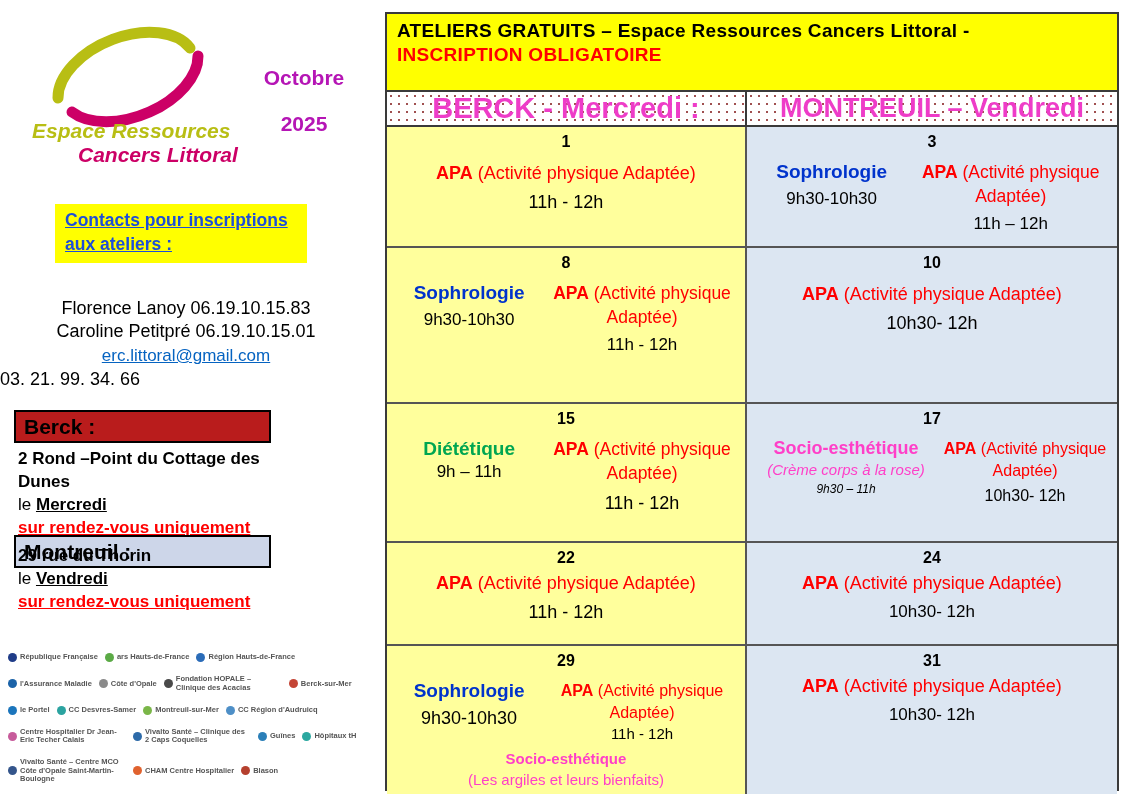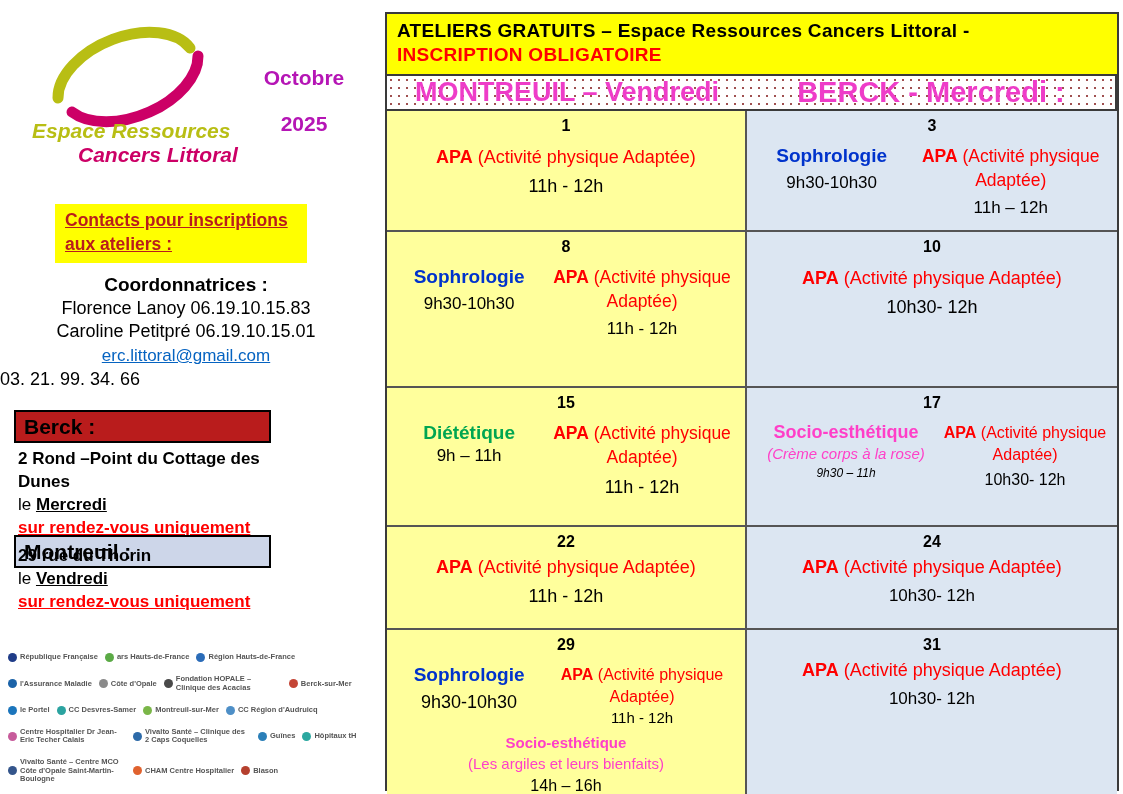--- a/index.html
+++ b/index.html
@@ -6,21 +6,21 @@
   html,body { width:1123px; height:794px; background:#fff; font-family:"Liberation Sans","DejaVu Sans",sans-serif; }
   .page { position:relative; width:1123px; height:794px; overflow:hidden; background:#fff; }
 
   
   .sidebar { position:absolute; left:0; top:0; width:383px; height:794px; }
   .logo-svg { position:absolute; left:20px; top:16px; }
   .month-block { position:absolute; left:238px; top:66px; width:132px; text-align:center; color:#B515B5; font-weight:bold; font-size:21px; }
   .month-block .yr { margin-top:22px; }
 
   .contacts-box { position:absolute; left:55px; top:204px; width:252px; background:#FFFF00; padding:5px 10px 7px; }
-  .contacts-box div { color:#b91c1c; font-weight:bold; font-size:17.5px; text-decoration:underline; line-height:1.35; }
+  .contacts-box div { color:#1d4ed8; font-weight:bold; font-size:17.5px; text-decoration:underline; line-height:1.35; }
 
   .coord-head { position:absolute; left:0; top:274px; width:372px; text-align:center; font-weight:bold; font-size:19px; color:#000; }
   .coord-line1 { position:absolute; left:0; top:298px; width:372px; text-align:center; font-size:18px; color:#000; }
   .coord-line2 { position:absolute; left:0; top:321px; width:372px; text-align:center; font-size:18px; color:#000; }
   .coord-mail  { position:absolute; left:0; top:346px; width:372px; text-align:center; font-size:17px; }
   .coord-mail a { color:#0563C1; text-decoration:underline; cursor:pointer; }
   .coord-phone { position:absolute; left:0; top:369px; width:372px; text-align:left; font-size:18px; color:#000; }
 
   .loc-box { position:absolute; left:14px; width:257px; height:33px; border:2px solid #000; font-weight:bold; font-size:21px; color:#000; padding:3px 0 0 8px; }
   .loc-box.berck { top:410px; background:#b91c1c; }
@@ -32,21 +32,21 @@
   .loc-lines .day { text-decoration:underline; }
   .loc-lines .rdv { color:#FF0000; text-decoration:underline; }
 
   .logos-wrap { position:absolute; left:8px; top:648px; width:372px; height:140px; display:flex; flex-wrap:wrap; gap:4px 7px; align-content:space-around; align-items:center; }
   .logo-chip { display:inline-flex; align-items:center; gap:3px; max-width:118px; }
   .logo-chip .dot { width:9px; height:9px; border-radius:50%; flex:0 0 auto; }
   .logo-chip .lbl { font-size:7.5px; font-weight:bold; color:#555; line-height:1.1; }
 
   
   .tbl { position:absolute; left:385px; top:12px; right:4px; bottom:3px; border:2px solid #3a3a3a; display:flex; flex-direction:column; background:#fff; }
-  .tbl-title { background:#FFFF00; border-bottom:2px solid #3a3a3a; padding:6px 10px 8px; }
+  .tbl-title { background:#FFFF00; border-bottom:2px solid #3a3a3a; padding:6px 10px 24px; }
   .tbl-title .t1 { font-weight:bold; font-size:19px; color:#000; letter-spacing:.3px; }
   .tbl-title .t2 { font-weight:bold; font-size:19px; color:#FF0000; margin-top:2px; letter-spacing:.3px; }
 
   .colheads { display:grid; grid-template-columns:49.3% 50.7%; border-bottom:2px solid #3a3a3a; height:46px;
     background-color:#fff;
     background-image:radial-gradient(#a05050 1px, transparent 1.4px);
     background-size:8px 8px; }
   .colhead { display:flex; align-items:center; justify-content:center; font-weight:bold; color:#EE3CC8; }
   .colhead.b { font-size:29px; border-right:2px solid #3a3a3a; }
   .colhead.m { font-size:27px; }
@@ -104,21 +104,20 @@
     <div class="month-block">
       <div>Octobre</div>
       <div class="yr">2025</div>
     </div>
 
     <div class="contacts-box">
       <div>Contacts pour inscriptions</div>
       <div>aux ateliers :</div>
     </div>
 
-    <div class="coord-head">Coordonnatrices :</div>
     <div class="coord-line1">Florence Lanoy 06.19.10.15.83</div>
     <div class="coord-line2">Caroline Petitpré 06.19.10.15.01</div>
     <div class="coord-mail"><a>erc.littoral@gmail.com</a></div>
     <div class="coord-phone">03. 21. 99. 34. 66</div>
 
     <div class="loc-box berck">Berck :</div>
     <div class="loc-lines b">
       <div>2 Rond –Point du Cottage des</div>
       <div>Dunes</div>
       <div><span class="day-prefix">le </span><span class="day">Mercredi</span></div>
@@ -209,22 +208,22 @@
   </div>
 
   <div class="tbl">
 
     <div class="tbl-title">
       <div class="t1">ATELIERS GRATUITS – Espace Ressources Cancers Littoral -</div>
       <div class="t2">INSCRIPTION OBLIGATOIRE</div>
     </div>
 
     <div class="colheads">
+      <div class="colhead b">BERCK - Mercredi :</div>
       <div class="colhead m">MONTREUIL – Vendredi</div>
-      <div class="colhead b">BERCK - Mercredi :</div>
     </div>
 
     <div class="tbl-body">
 
       <div class="row r1">
         <div class="cell cb single">
           <div class="date">1</div>
           <div class="act red"><span class="bold">APA</span><span> (Activité physique Adaptée)</span></div>
           <div class="time">11h - 12h</div>
         </div>

